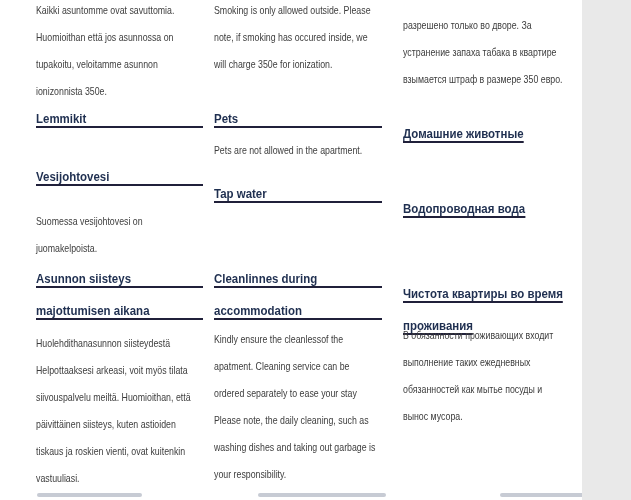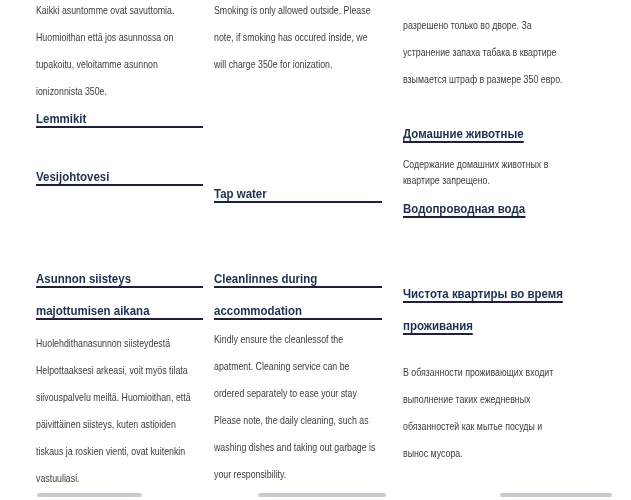--- a/index.html
+++ b/index.html
@@ -1,18 +1,18 @@
 <!DOCTYPE html>
 <html><head>
 <meta charset="utf-8">
 <style>
   html,body{margin:0;padding:0;background:#e9e9e9;}
   .page{
     position:relative;
-    width:631px;height:500px;
+    width:582px;height:500px;
     background:#ffffff;
     overflow:hidden;
     font-family:"Liberation Sans", sans-serif;
   }
   .col{position:absolute;top:0;height:100%;}
   .col-fi{left:36px;width:182px;}
   .col-en{left:214px;width:178px;}
   .col-ru{left:403px;width:200px;margin-top:15px;}
 
   .sec{position:absolute;left:0;right:0;}
@@ -67,20 +67,24 @@
 
     <div class="h fixed fixed-fi" style="top:109px">
       <span class="ht">Lemmikit</span>
     </div>
 
 
     <div class="h fixed fixed-fi" style="top:167px">
       <span class="ht">Vesijohtovesi</span>
     </div>
 
+    <div class="sec" style="top:208px">
+      <div class="ln">Suomessa vesijohtovesi on</div>
+      <div class="ln">juomakelpoista.</div>
+    </div>
 
     <div class="h fixed fixed-fi" style="top:269px">
       <span class="ht">Asunnon siisteys</span>
     </div>
     <div class="h fixed fixed-fi" style="top:301px">
       <span class="ht">majottumisen aikana</span>
     </div>
 
     <div class="sec" style="top:330px">
       <div class="ln">Huolehdithanasunnon siisteydestä</div>
@@ -93,21 +97,27 @@
   </div>
 
   <div class="col col-en">
 
     <div class="sec" style="top:-3px">
       <div class="ln">Smoking is only allowed outside. Please</div>
       <div class="ln">note, if smoking has occured inside, we</div>
       <div class="ln">will charge 350e for ionization.</div>
     </div>
 
+    <div class="h fixed fixed-en" style="top:109px">
+      <span class="ht">Pets</span>
+    </div>
 
+    <div class="sec" style="top:137px">
+      <div class="ln">Pets are not allowed in the apartment.</div>
+    </div>
 
     <div class="h fixed fixed-en" style="top:184px">
       <span class="ht">Tap water</span>
     </div>
 
 
     <div class="h fixed fixed-en" style="top:269px">
       <span class="ht">Cleanlinnes during</span>
     </div>
     <div class="h fixed fixed-en" style="top:301px">
@@ -129,38 +139,34 @@
     <div class="sec" style="top:-3px">
       <div class="ln">разрешено только во дворе. За</div>
       <div class="ln">устранение запаха табака в квартире</div>
       <div class="ln">взымается штраф в размере 350 евро.</div>
     </div>
 
     <div class="h fit" style="top:109px">
       <span class="ht">Домашние животные</span>
     </div>
 
-    <div class="sec tight" style="top:141px">
-      <div class="ln">Содержание домашних животных в</div>
-      <div class="ln">квартире запрещено.</div>
-    </div>
 
     <div class="h fit" style="top:184px">
       <span class="ht">Водопроводная вода</span>
     </div>
 
 
     <div class="h fit" style="top:269px">
       <span class="ht">Чистота квартиры во время</span>
     </div>
     <div class="h fit" style="top:301px">
       <span class="ht">проживания</span>
     </div>
 
-    <div class="sec" style="top:344px">
+    <div class="sec" style="top:307px">
       <div class="ln">В обязанности проживающих входит</div>
       <div class="ln">выполнение таких ежедневных</div>
       <div class="ln">обязанностей как мытье посуды и</div>
       <div class="ln">вынос мусора.</div>
     </div>
   </div>
 
   <div class="clip" style="left:37px;width:105px"></div>
   <div class="clip" style="left:258px;width:128px"></div>
   <div class="clip" style="left:500px;width:112px"></div>

